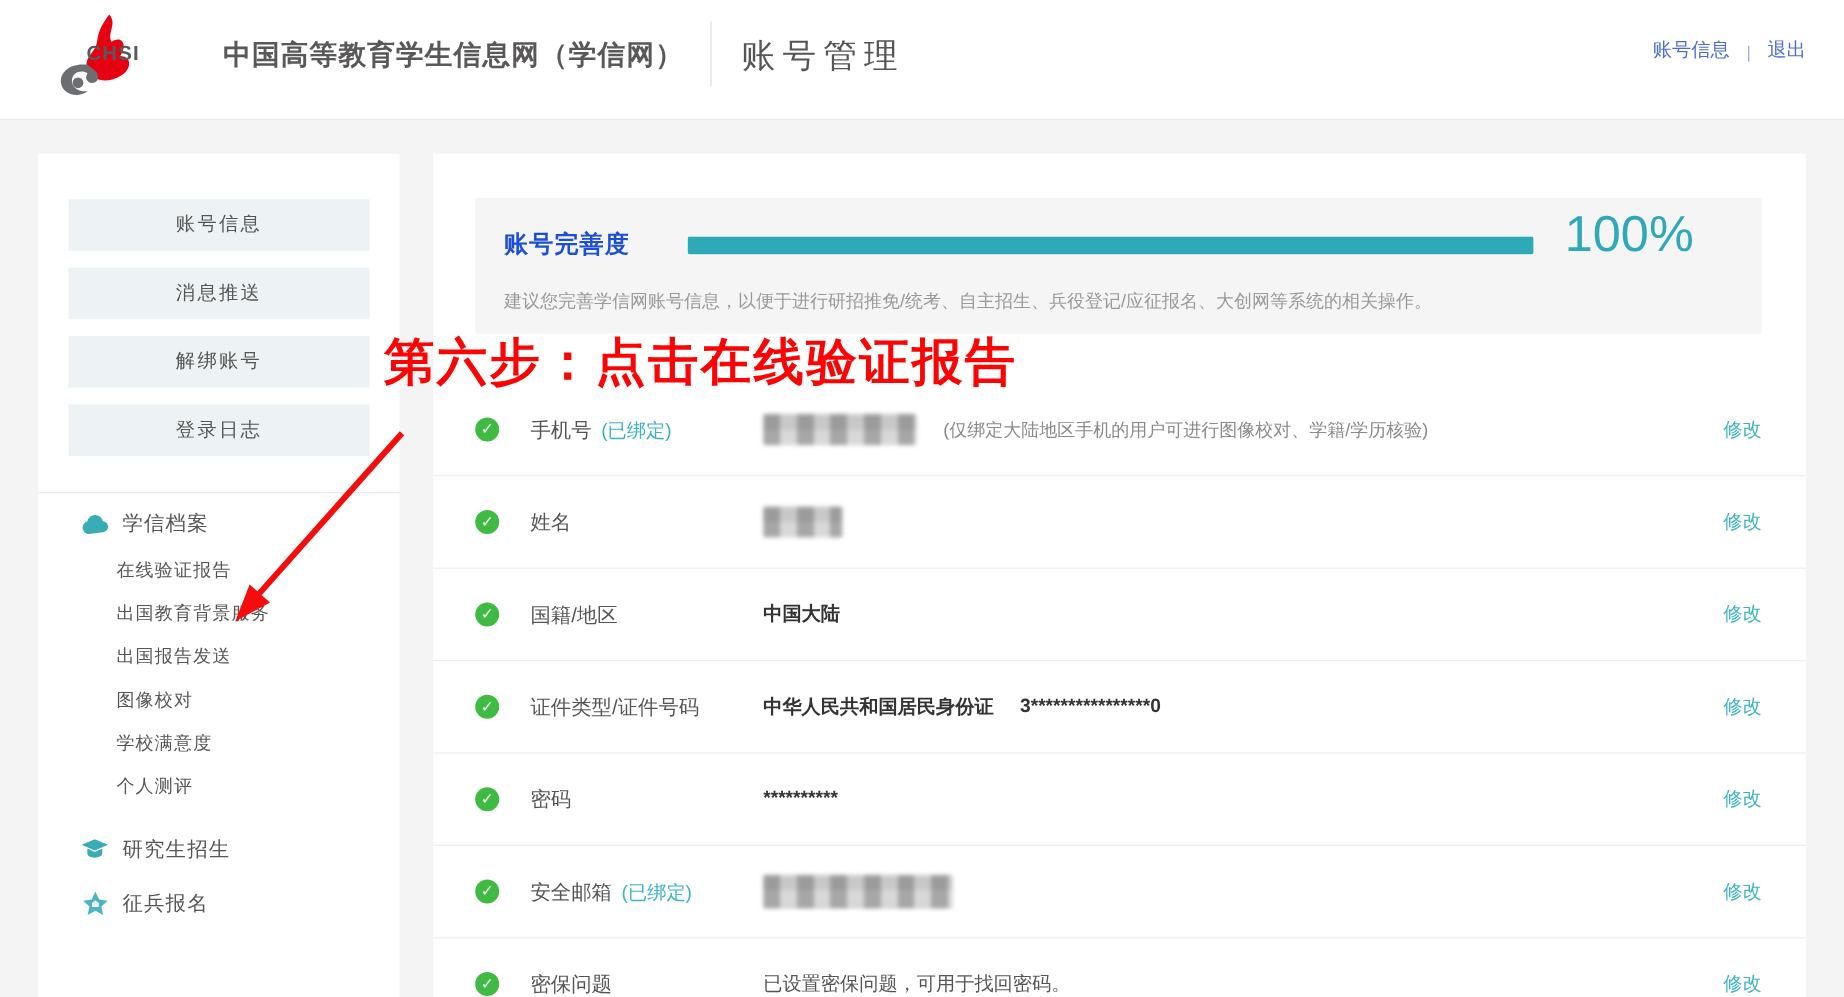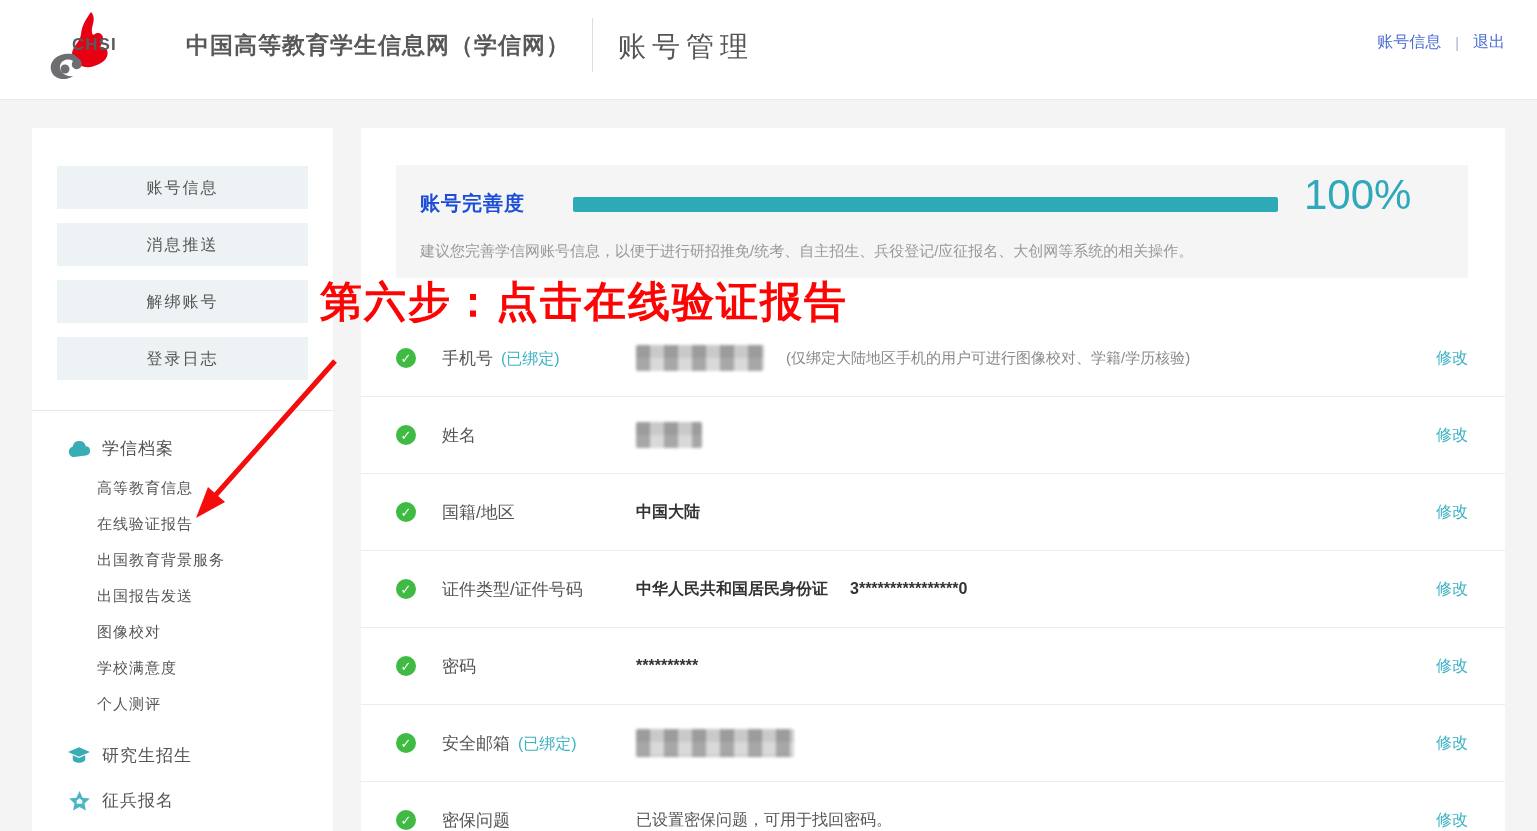--- a/index.html
+++ b/index.html
@@ -17,21 +17,21 @@
   .hdr-nav { position:absolute; right:32px; top:32px; display:flex; align-items:center; gap:14px; font-size:16px; }
   .hdr-nav a { color:#4a6dd0; text-decoration:none; cursor:pointer; }
   .hdr-nav .sep { color:#9fb0d8; font-size:14px; }
 
   
   .side-card { position:absolute; left:32px; top:128px; width:301px; height:703px; background:#fff; }
   .side-btn { width:251px; height:43px; margin:0 auto 14px auto; background:#edf3f4; color:#555;
               font-size:16px; text-align:center; line-height:43px; cursor:pointer; letter-spacing:2px; }
   .side-btns { padding-top:38px; }
   .side-sep { margin-top:30px; border-top:1px solid #e8e8e8; }
-  .side-section { display:flex; align-items:center; gap:12px; padding-left:36px; margin-top:26px;
+  .side-section { display:flex; align-items:center; gap:12px; padding-left:36px; margin-top:14px;
                   font-size:17px; color:#555; cursor:pointer; letter-spacing:1px; }
   .side-section .icn { width:22px; height:20px; display:flex; align-items:center; justify-content:center; }
   .side-items { padding-left:65px; margin-top:10px; }
   .side-item { font-size:15px; color:#555; height:36px; line-height:36px; cursor:pointer; letter-spacing:1px; }
   .gap-lg { margin-top:22px; }
 
   
   .main-card { position:absolute; left:361px; top:128px; width:1144px; height:703px; background:#fff; }
   .grey-box { position:absolute; left:35px; top:37px; width:1072px; height:113px; background:#f5f5f6; }
   .box-title { position:absolute; left:24px; top:25px; font-size:20px; font-weight:bold; color:#1d4ed8; letter-spacing:1px; }
@@ -104,21 +104,20 @@
 
     <div class="side-section">
       <span class="icn">
         <svg width="22" height="16" viewBox="0 0 24 17">
           <path d="M7.2 16.5 h11.2 a5 5 0 0 0 1.2-9.9 A7.2 7.2 0 0 0 5.6 4.8 A5.6 5.6 0 0 0 7.2 16.5 Z" fill="#3aacb4" transform="rotate(-8 12 8)"></path>
         </svg>
       </span>
       <span>学信档案</span>
     </div>
     <div class="side-items">
-      <div class="side-item">高等教育信息</div>
       <div class="side-item">在线验证报告</div>
       <div class="side-item">出国教育背景服务</div>
       <div class="side-item">出国报告发送</div>
       <div class="side-item">图像校对</div>
       <div class="side-item">学校满意度</div>
       <div class="side-item">个人测评</div>
     </div>
 
     <div class="side-section gap-lg">
       <span class="icn">

